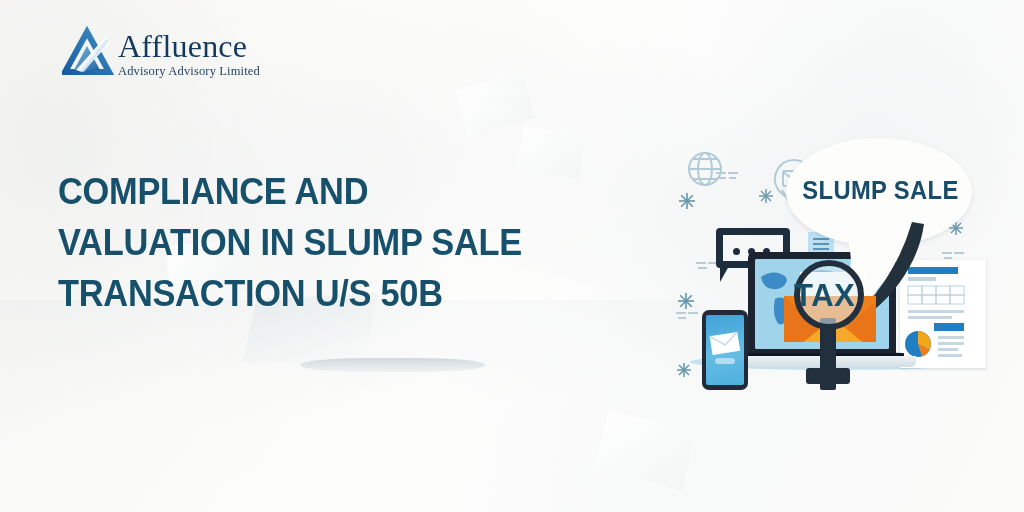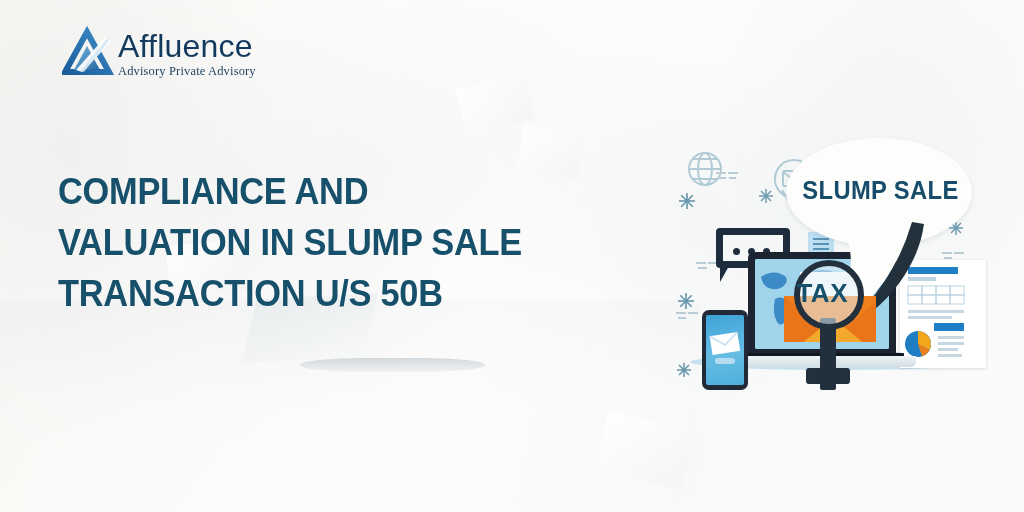--- a/index.html
+++ b/index.html
@@ -69,21 +69,21 @@
   .gp1 { left:460px; top:80px; width:70px; height:48px; transform:rotate(-16deg); }
   .gp2 { left:520px; top:130px; width:62px; height:44px; transform:rotate(9deg); }
   .gp3 { left:168px; top:242px; width:80px; height:52px; transform:rotate(-6deg); }
   .gp4 { left:600px; top:420px; width:90px; height:60px; transform:rotate(14deg); }
 
   
   #logo { position:absolute; left:62px; top:26px; display:flex; align-items:flex-start; }
   #logo-mark { width:52px; height:52px; flex:0 0 52px; }
   #logo-text { margin-left:4px; padding-top:3px; }
   #logo-word {
-    font-family:Liberation Sans, sans-serif;
+    font-family:Liberation Serif, serif;
     font-size:32px; line-height:34px; color:#123a5e; letter-spacing:.2px;
   }
   #logo-tag {
     font-family:"Liberation Serif", serif;
     font-size:12.5px; line-height:14px; color:#1d3f5e;
     letter-spacing:.15px; margin-top:1px;
   }
 
   
   #headline {
@@ -218,21 +218,21 @@
           </linearGradient>
         </defs>
         <path d="M25 6 L47 46 L3 46 Z" fill="none" stroke="url(#lgA)" stroke-width="6"></path>
         <path d="M25 20 L38 44 L12 44 Z" fill="url(#lgB)" opacity=".95"></path>
         <path d="M14 44 L44 10 L49 16 L20 46 Z" fill="#ffffff" opacity=".92"></path>
         <path d="M19 45 L45 12 L47 15 L22 46 Z" fill="#cfe3f3" opacity=".8"></path>
       </svg>
     </span>
     <span id="logo-text">
       <div id="logo-word">Affluence</div>
-      <div id="logo-tag">Advisory Private Advisory</div>
+      <div id="logo-tag">Advisory Advisory Limited</div>
     </span>
   </div>
 
   <h1 id="headline">COMPLIANCE AND VALUATION IN SLUMP SALE TRANSACTION U/S 50B</h1>
 
   <div id="illustration">
 
     <svg class="n" style="left:14px; top:14px;" width="46" height="46">
       <g class="dec" stroke-width="2">
         <circle cx="23" cy="23" r="16"></circle>
@@ -446,16 +446,16 @@
 
       <path d="M8 86 L57 46 L106 86 Z" fill="#f4a92c"></path>
       <path d="M8 24 L8 86 L44 56 Z" fill="#e9751a"></path>
       <path d="M106 24 L106 86 L70 56 Z" fill="#e9751a"></path>
     </svg>
 
     <div class="n" style="left:152px; top:186px; width:16px; height:72px; background:#22303e; border-radius:2px;"></div>
     <div class="n" style="left:138px; top:236px; width:44px; height:16px; background:#22303e; border-radius:3px;"></div>
 
     <div class="n" style="left:126px; top:128px; width:70px; height:70px; border:6px solid #22303e; border-radius:50%; background:rgba(226,240,248,.55);"></div>
-    <div class="n" style="left:126px; top:146px; width:54px; text-align:right; color:#17506b; font-weight:bold; font-family:'Liberation Sans Narrow','Liberation Sans',sans-serif; font-size:26px; letter-spacing:.5px;">TAX</div>
+    <div class="n" style="left:126px; top:146px; width:54px; text-align:left; color:#17506b; font-weight:bold; font-family:'Liberation Sans Narrow','Liberation Sans',sans-serif; font-size:31px; letter-spacing:.5px;">TAX</div>
 
   </div>
 </div>
 
 </body></html>

